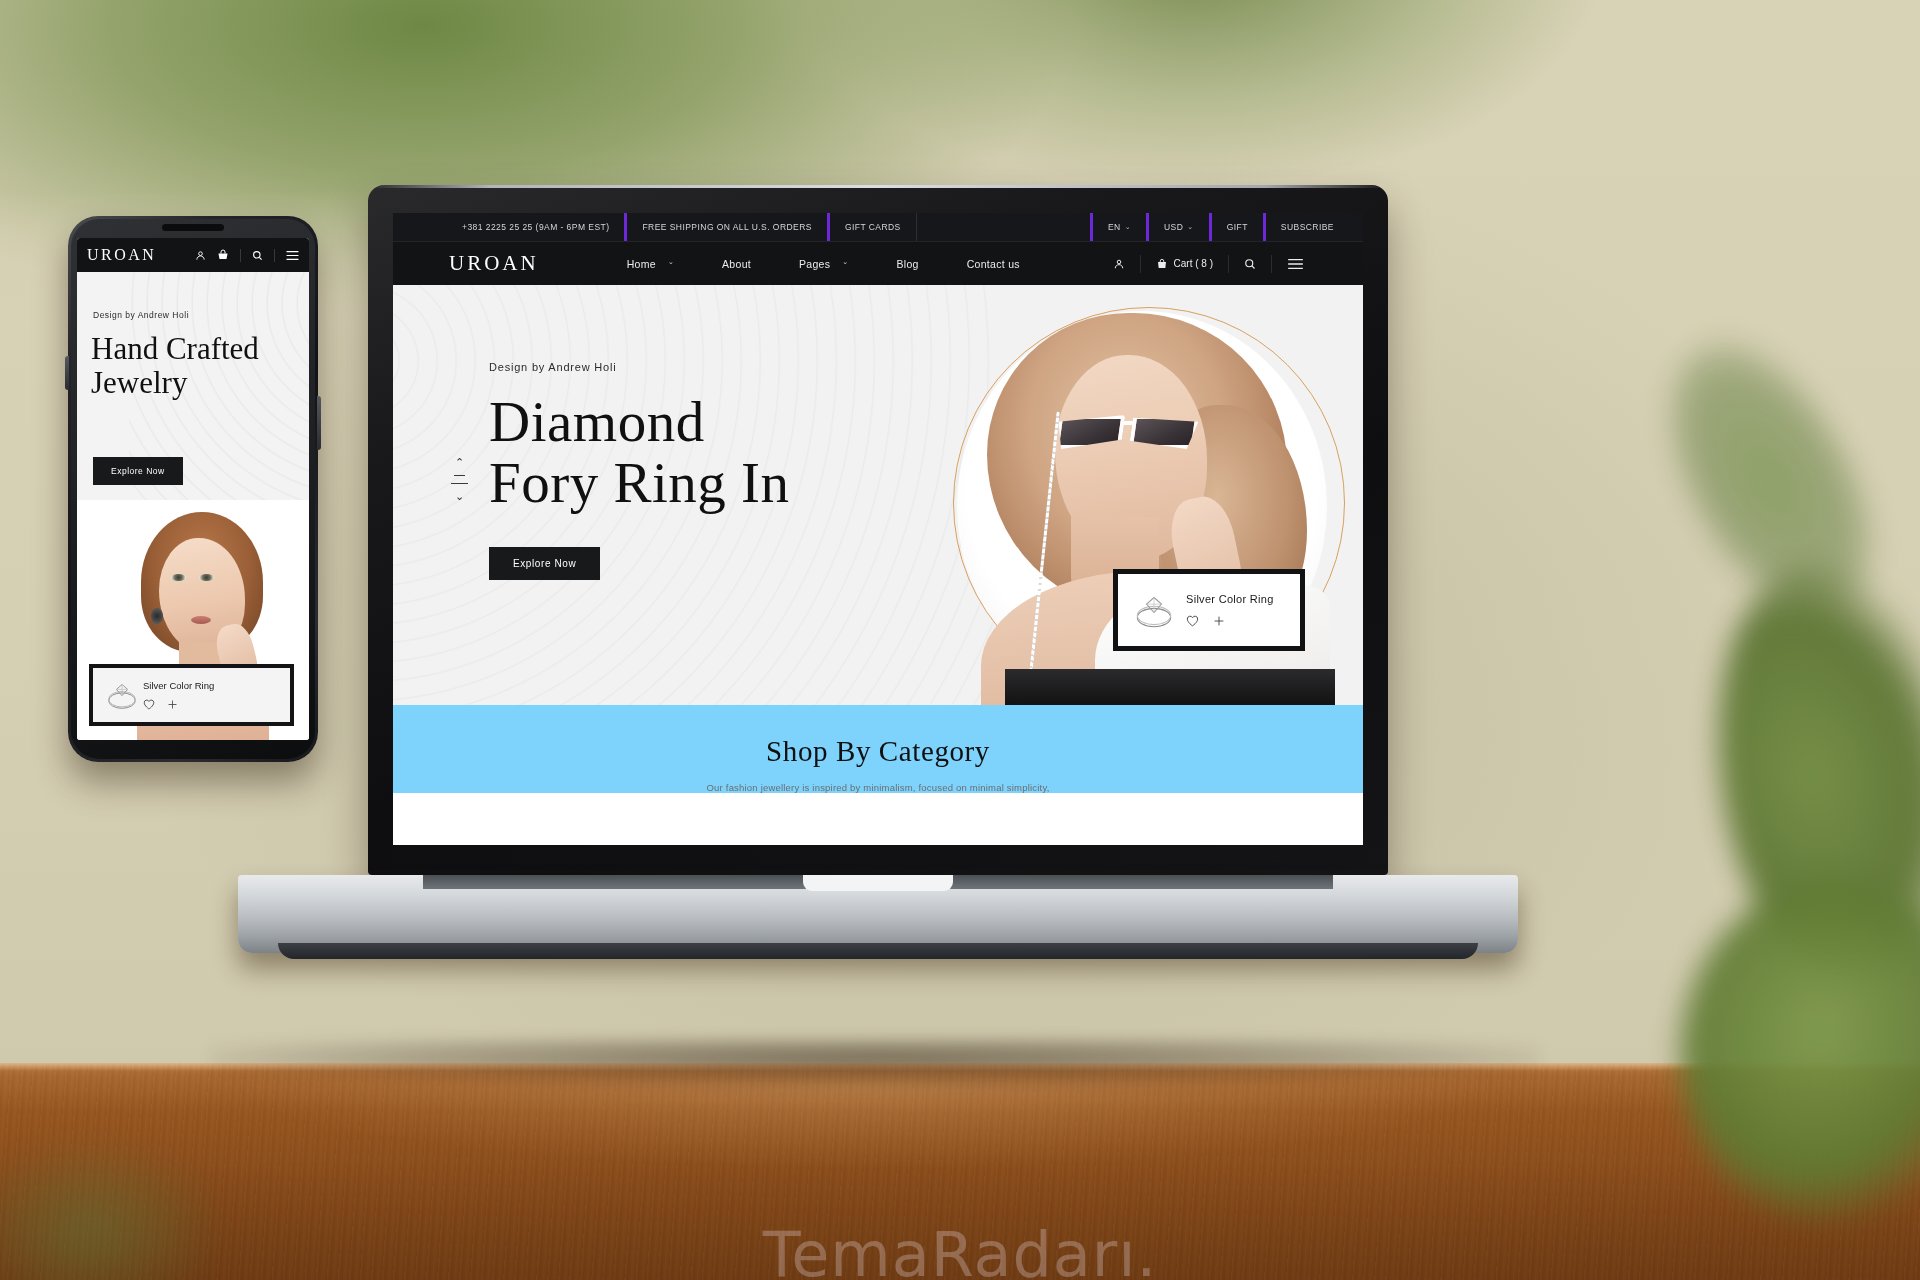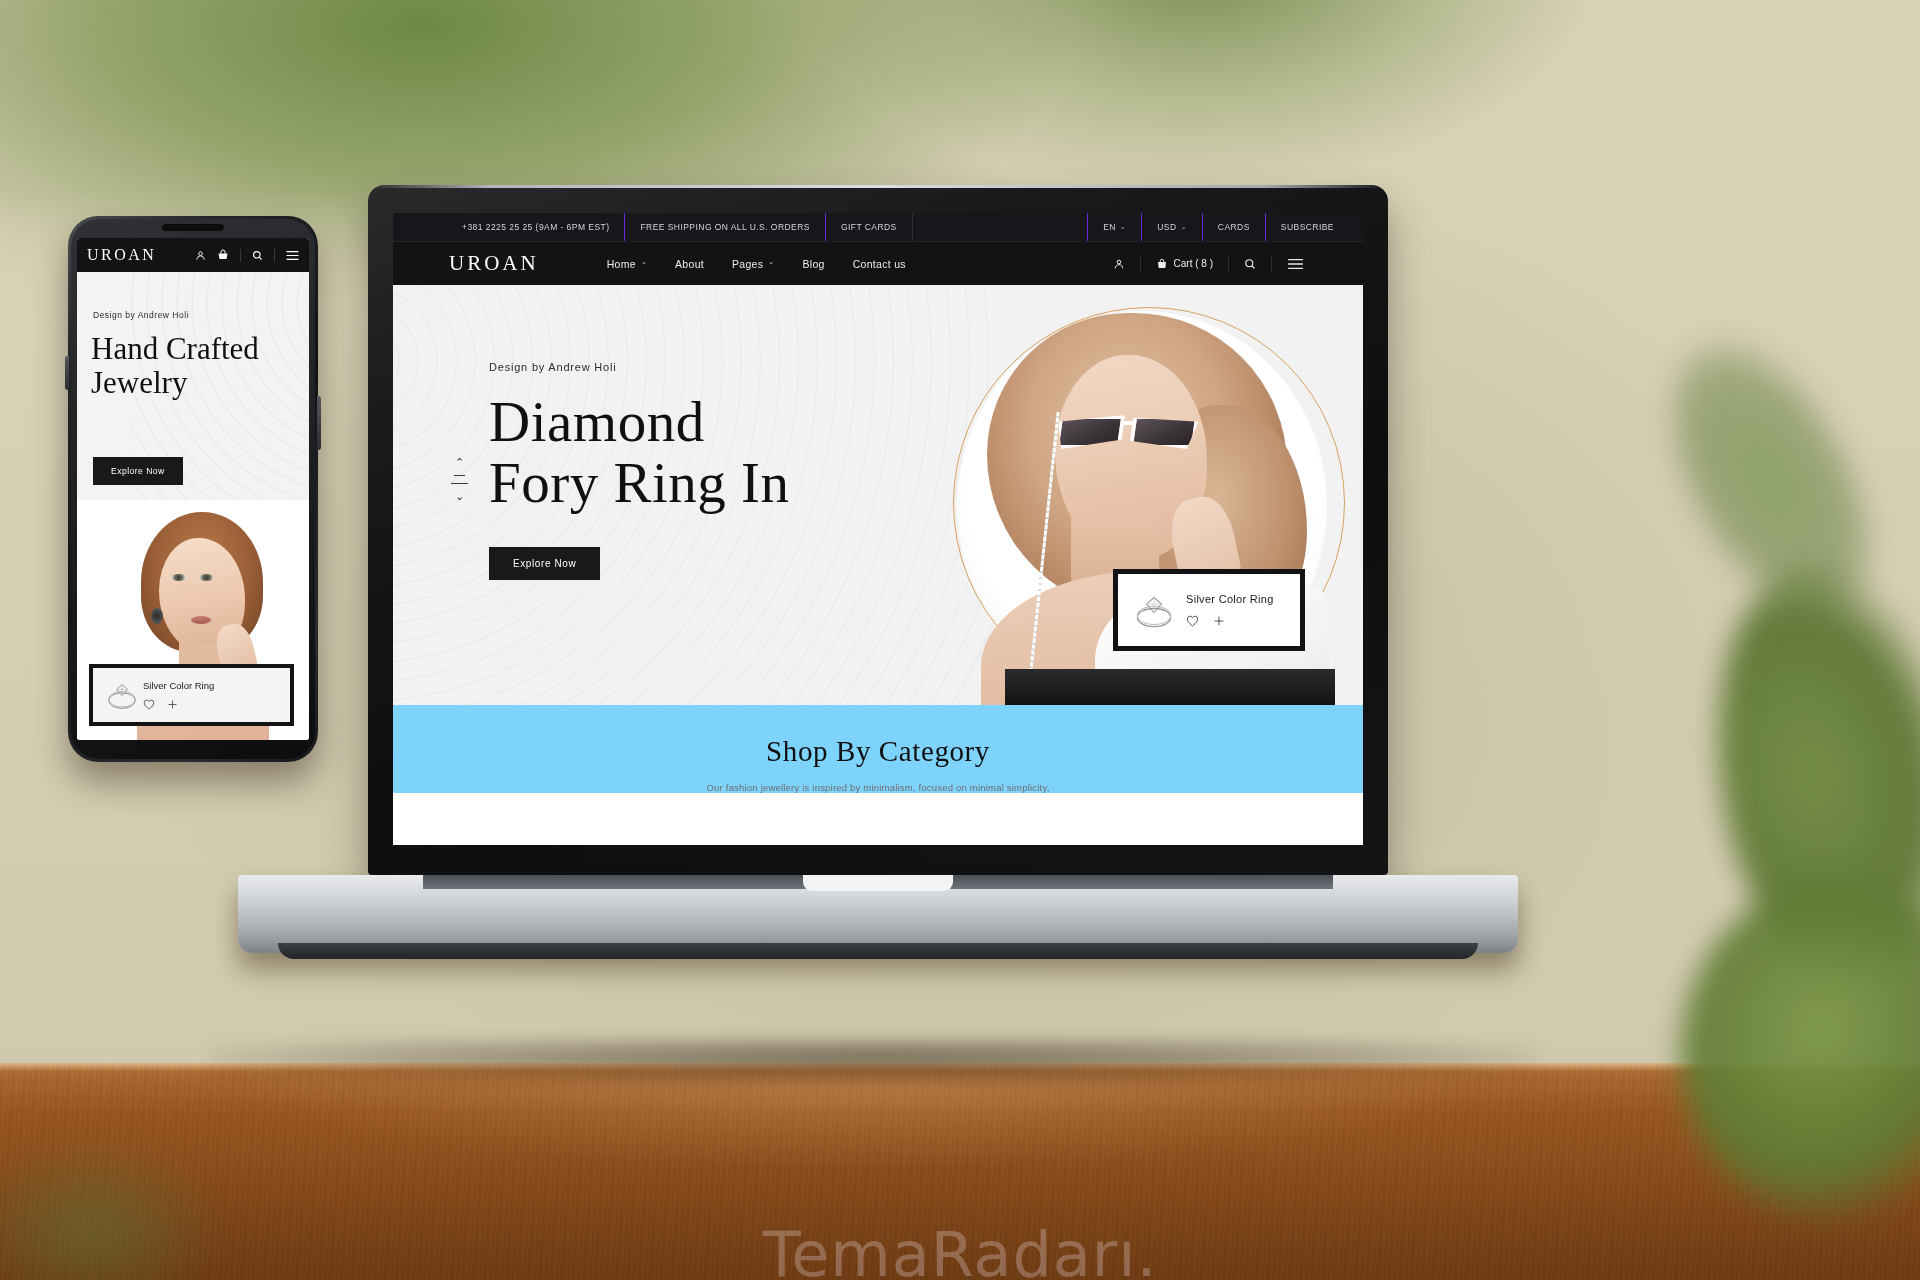--- a/index.html
+++ b/index.html
@@ -116,36 +116,36 @@
   .site { width:100%; height:100%; background:#fff; position:relative; }
 
   .topbar {
     height:28px; background:#16171a; display:flex; align-items:center;
     color:#d6d6d8; font-size:8.5px; letter-spacing:0.45px;
   }
   .topbar .left { display:flex; margin-left:54px; }
   .topbar .right { display:flex; margin-left:auto; margin-right:14px; }
   .tb-item {
     padding:0 15px; height:28px; display:flex; align-items:center; gap:4px;
-    border-left:1px solid #6d28d9; white-space:nowrap;
+    border-left:3px solid #6d28d9; white-space:nowrap;
   }
   .topbar .left .tb-item:first-child { border-left:none; }
   .topbar .left .tb-item:last-child { border-right:1px solid #2d2e31; }
   .caret { font-size:7px; opacity:.85; }
 
   .navbar {
     height:44px; background:#121315; display:flex; align-items:center;
     color:#fff; border-top:1px solid #232427;
   }
   .logo {
     margin-left:56px; font-family:"Liberation Serif", serif;
     font-size:21px; letter-spacing:3px; font-weight:400; color:#fff;
   }
   .nav-links { display:flex; gap:28px; margin-left:68px; font-size:10.5px; letter-spacing:.3px; }
-  .nav-links span.link { display:flex; align-items:flex-start; gap:5px; color:#ececec; }
+  .nav-links span.link { display:flex; align-items:flex-start; gap:12px; color:#ececec;margin-left:20px; }
   .nav-right { display:flex; align-items:center; margin-left:auto; margin-right:44px; gap:0; }
   .nav-right .ni {
     display:flex; align-items:center; gap:6px; padding:0 15px; font-size:10px;
     border-left:1px solid #2b2c2f; height:18px; color:#ececec;
   }
   .nav-right .ni:first-child { border-left:none; }
 
   .hero { position:relative; height:420px; background:#f2f2f2; overflow:hidden; }
   .hero-lines {
     position:absolute; left:0; top:0; width:62%; height:100%;
@@ -442,21 +442,21 @@
           </div>
           <div class="right">
             <div class="tb-item">
               <span>EN</span>
               <span class="caret">⌄</span>
             </div>
             <div class="tb-item">
               <span>USD</span>
               <span class="caret">⌄</span>
             </div>
-            <div class="tb-item">CARDS</div>
+            <div class="tb-item">GIFT</div>
             <div class="tb-item">SUBSCRIBE</div>
           </div>
         </div>
 
         <div class="navbar">
           <div class="logo">UROAN</div>
           <div class="nav-links">
             <span class="link">
               <span>Home</span>
               <span class="caret">⌄</span>

